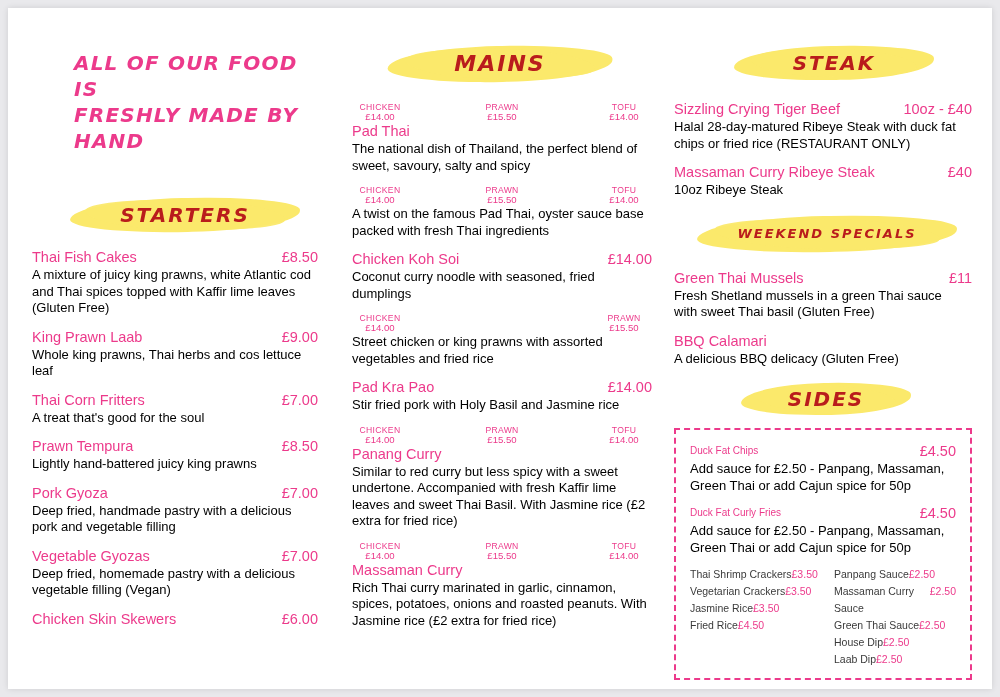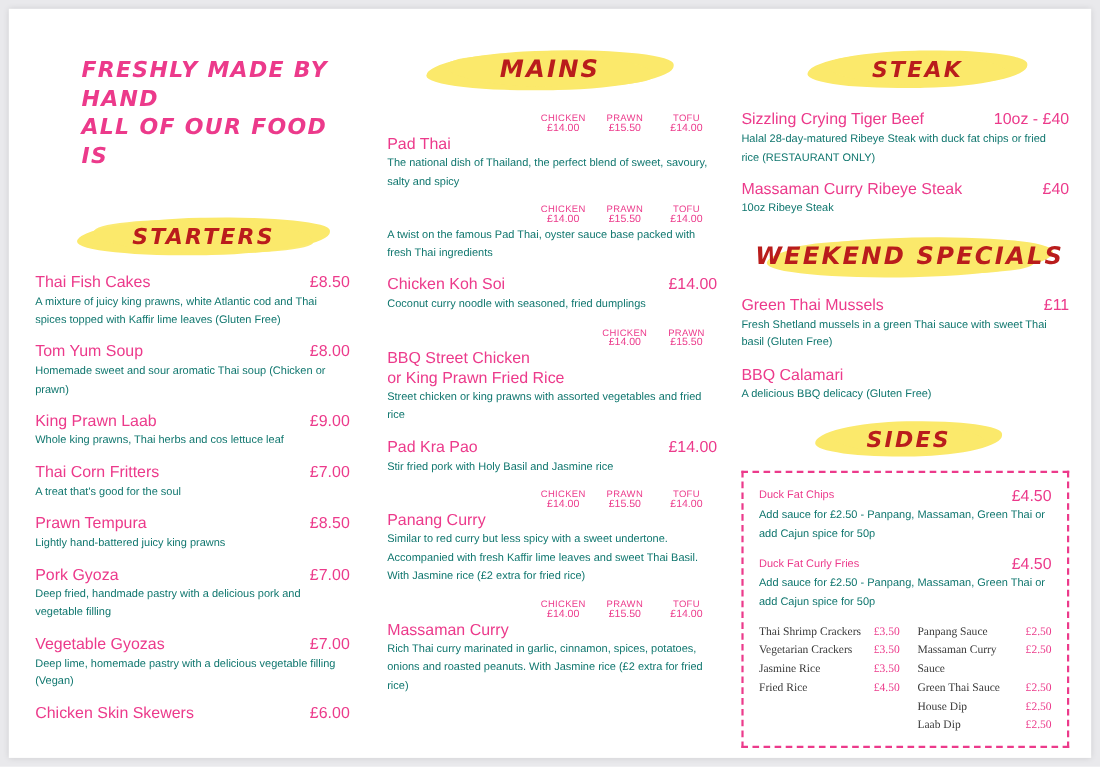--- a/index.html
+++ b/index.html
@@ -94,37 +94,37 @@
     padding-right: 8px;
   }
   .item-name .sub2 { display: block; }
   .item-price {
     color: #ec3a8b;
     font-size: 14.5px;
     line-height: 18px;
     white-space: nowrap;
   }
   .item-desc {
-    color: #0f766e;
-    font-size: 10px;
+    color: #000000;
+    font-size: 13px;
     line-height: 16.5px;
     margin-top: 1px;
     max-width: 300px;
   }
   .note {
     color: #ec3a8b;
     font-size: 12.5px;
     text-align: right;
     margin-top: 2px;
   }
 
   
   .pricerow {
     display: flex;
-    justify-content: flex-end;
+    justify-content: space-between;
     gap: 0px;
     color: #ec3a8b;
     font-size: 8.6px;
     line-height: 10px;
     margin-bottom: 0px;
   }
   .pcell { width: 56px; text-align: center; }
   .pcell .lbl { display: block; letter-spacing: .3px; }
   .pcell .val { display: block; font-size: 9.6px; }
 
@@ -143,65 +143,56 @@
     margin-top: 4px;
   }
   .side-list ul {
     list-style: none;
     margin: 0;
     padding: 0;
     flex: 1;
   }
   .side-list li {
     display: flex;
-    justify-content: space-between;
     color: #3a3a3a;
     font-size: 10.5px;
     line-height: 17px;
-    font-family: Liberation Serif, serif;
   }
   .side-list li .pr { color: #ec3a8b; }
   .side-list .col-b li { padding-left: 6px; }
 </style>
 </head>
 <body>
 
 <div class="page">
   <div class="cols">
 
     <div class="col col-left">
 
       <div class="intro handwritten">
+        <div>All of our food is</div>
         <div>freshly made by hand</div>
-        <div>All of our food is</div>
       </div>
 
       <div class="banner" style="width:250px; height:46px; margin-top:38px; margin-left:28px;">
         <div class="blob" style="width:230px;height:34px;"></div>
         <div class="blob b2" style="width:200px;height:30px;"></div>
         <div class="txt handwritten" style="line-height:46px;">Starters</div>
       </div>
 
       <div class="items">
         <div class="item">
           <div class="item-head">
             <span class="item-name">Thai Fish Cakes</span>
             <span class="item-price">£8.50</span>
           </div>
           <div class="item-desc">A mixture of juicy king prawns, white Atlantic cod and Thai spices topped with Kaffir lime leaves (Gluten Free)</div>
         </div>
         <div class="item">
           <div class="item-head">
-            <span class="item-name">Tom Yum Soup</span>
-            <span class="item-price">£8.00</span>
-          </div>
-          <div class="item-desc">Homemade sweet and sour aromatic Thai soup (Chicken or prawn)</div>
-        </div>
-        <div class="item">
-          <div class="item-head">
             <span class="item-name">King Prawn Laab</span>
             <span class="item-price">£9.00</span>
           </div>
           <div class="item-desc">Whole king prawns, Thai herbs and cos lettuce leaf</div>
         </div>
         <div class="item">
           <div class="item-head">
             <span class="item-name">Thai Corn Fritters</span>
             <span class="item-price">£7.00</span>
           </div>
@@ -219,21 +210,21 @@
             <span class="item-name">Pork Gyoza</span>
             <span class="item-price">£7.00</span>
           </div>
           <div class="item-desc">Deep fried, handmade pastry with a delicious pork and vegetable filling</div>
         </div>
         <div class="item">
           <div class="item-head">
             <span class="item-name">Vegetable Gyozas</span>
             <span class="item-price">£7.00</span>
           </div>
-          <div class="item-desc">Deep lime, homemade pastry with a delicious vegetable filling (Vegan)</div>
+          <div class="item-desc">Deep fried, homemade pastry with a delicious vegetable filling (Vegan)</div>
         </div>
         <div class="item">
           <div class="item-head">
             <span class="item-name">Chicken Skin Skewers</span>
             <span class="item-price">£6.00</span>
           </div>
         </div>
       </div>
     </div>
 
@@ -296,24 +287,20 @@
           <div class="pricerow">
             <span class="pcell">
               <span class="lbl">CHICKEN</span>
               <span class="val">£14.00</span>
             </span>
             <span class="pcell">
               <span class="lbl">PRAWN</span>
               <span class="val">£15.50</span>
             </span>
           </div>
-          <div class="item-name">
-            <span>BBQ Street Chicken</span>
-            <span class="sub2">or King Prawn Fried Rice</span>
-          </div>
           <div class="item-desc">Street chicken or king prawns with assorted vegetables and fried rice</div>
         </div>
 
         <div class="item">
           <div class="item-head">
             <span class="item-name">Pad Kra Pao</span>
             <span class="item-price">£14.00</span>
           </div>
           <div class="item-desc">Stir fried pork with Holy Basil and Jasmine rice</div>
         </div>
@@ -380,21 +367,21 @@
             <span class="item-name">Massaman Curry Ribeye Steak</span>
             <span class="item-price">£40</span>
           </div>
           <div class="item-desc">10oz Ribeye Steak</div>
         </div>
       </div>
 
       <div class="banner" style="width:290px; height:46px; margin-top:12px; margin-left:8px;">
         <div class="blob" style="width:260px;height:36px;"></div>
         <div class="blob b2" style="width:225px;height:30px;"></div>
-        <div class="txt handwritten" style="line-height:46px; font-size:22px;">Weekend Specials</div>
+        <div class="txt handwritten" style="line-height:46px; font-size:13px;">Weekend Specials</div>
       </div>
 
       <div class="items" style="margin-top:12px;">
         <div class="item">
           <div class="item-head">
             <span class="item-name">Green Thai Mussels</span>
             <span class="item-price">£11</span>
           </div>
           <div class="item-desc" style="max-width:290px;">Fresh Shetland mussels in a green Thai sauce with sweet Thai basil (Gluten Free)</div>
         </div>

